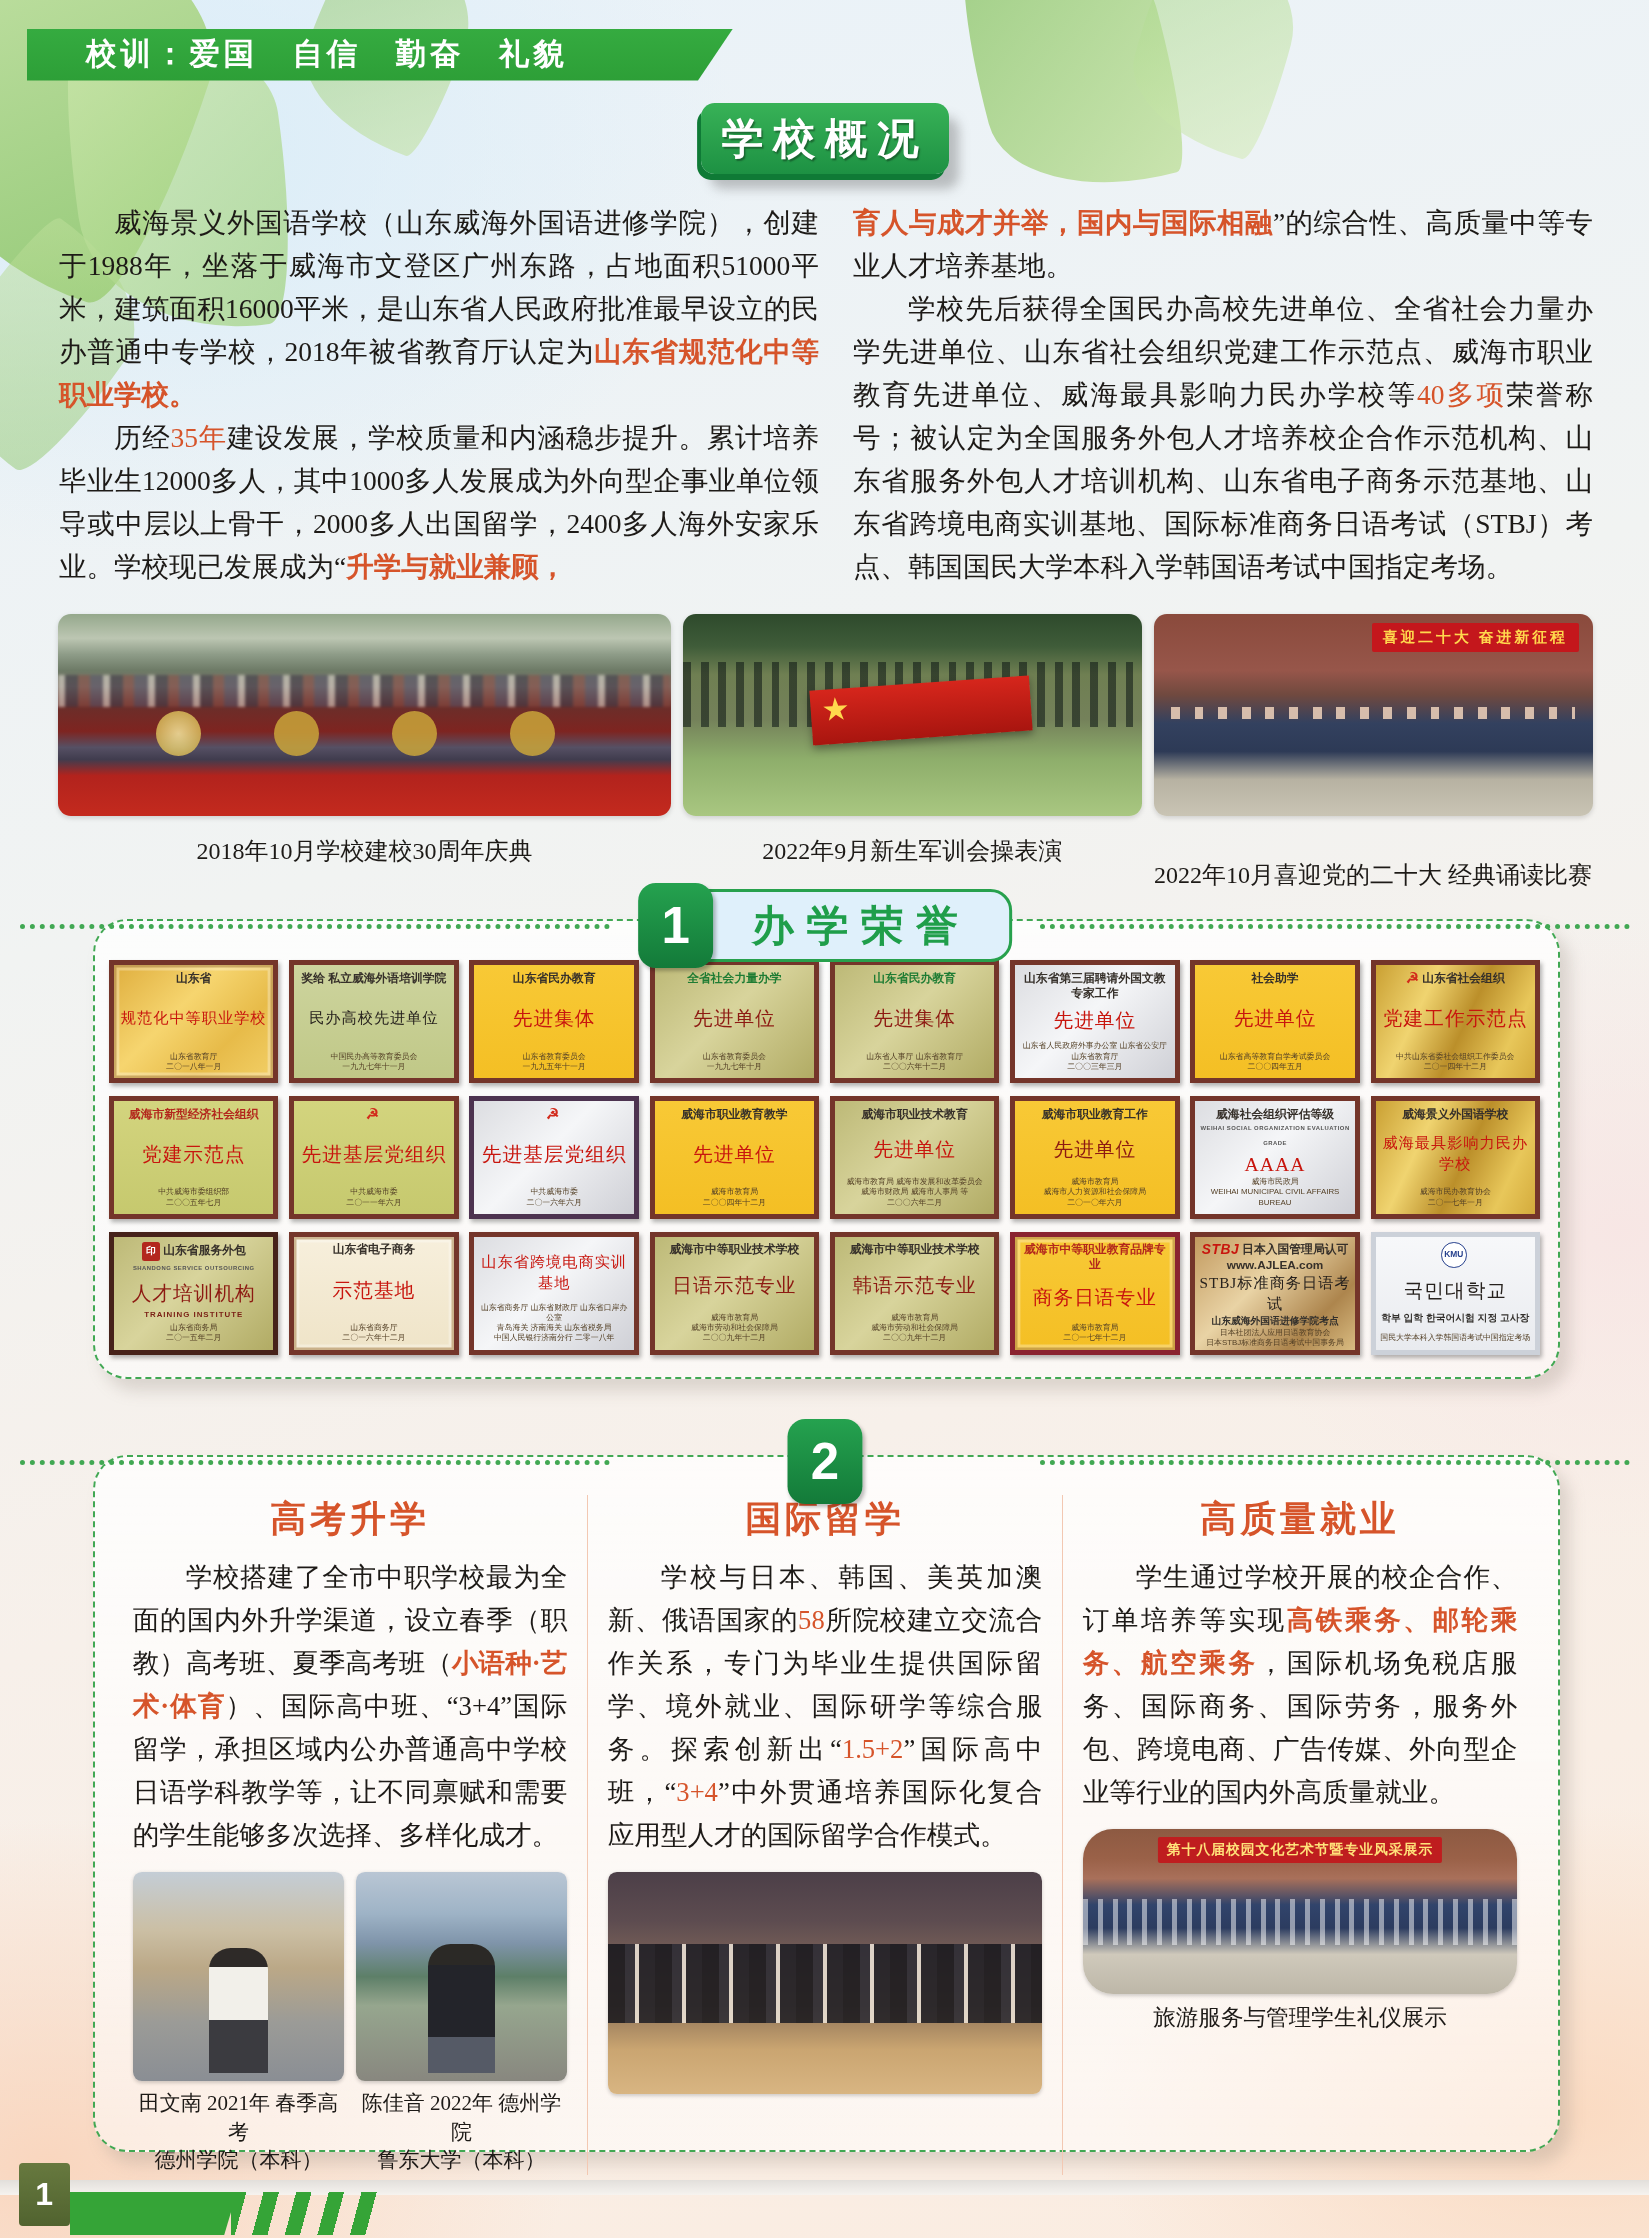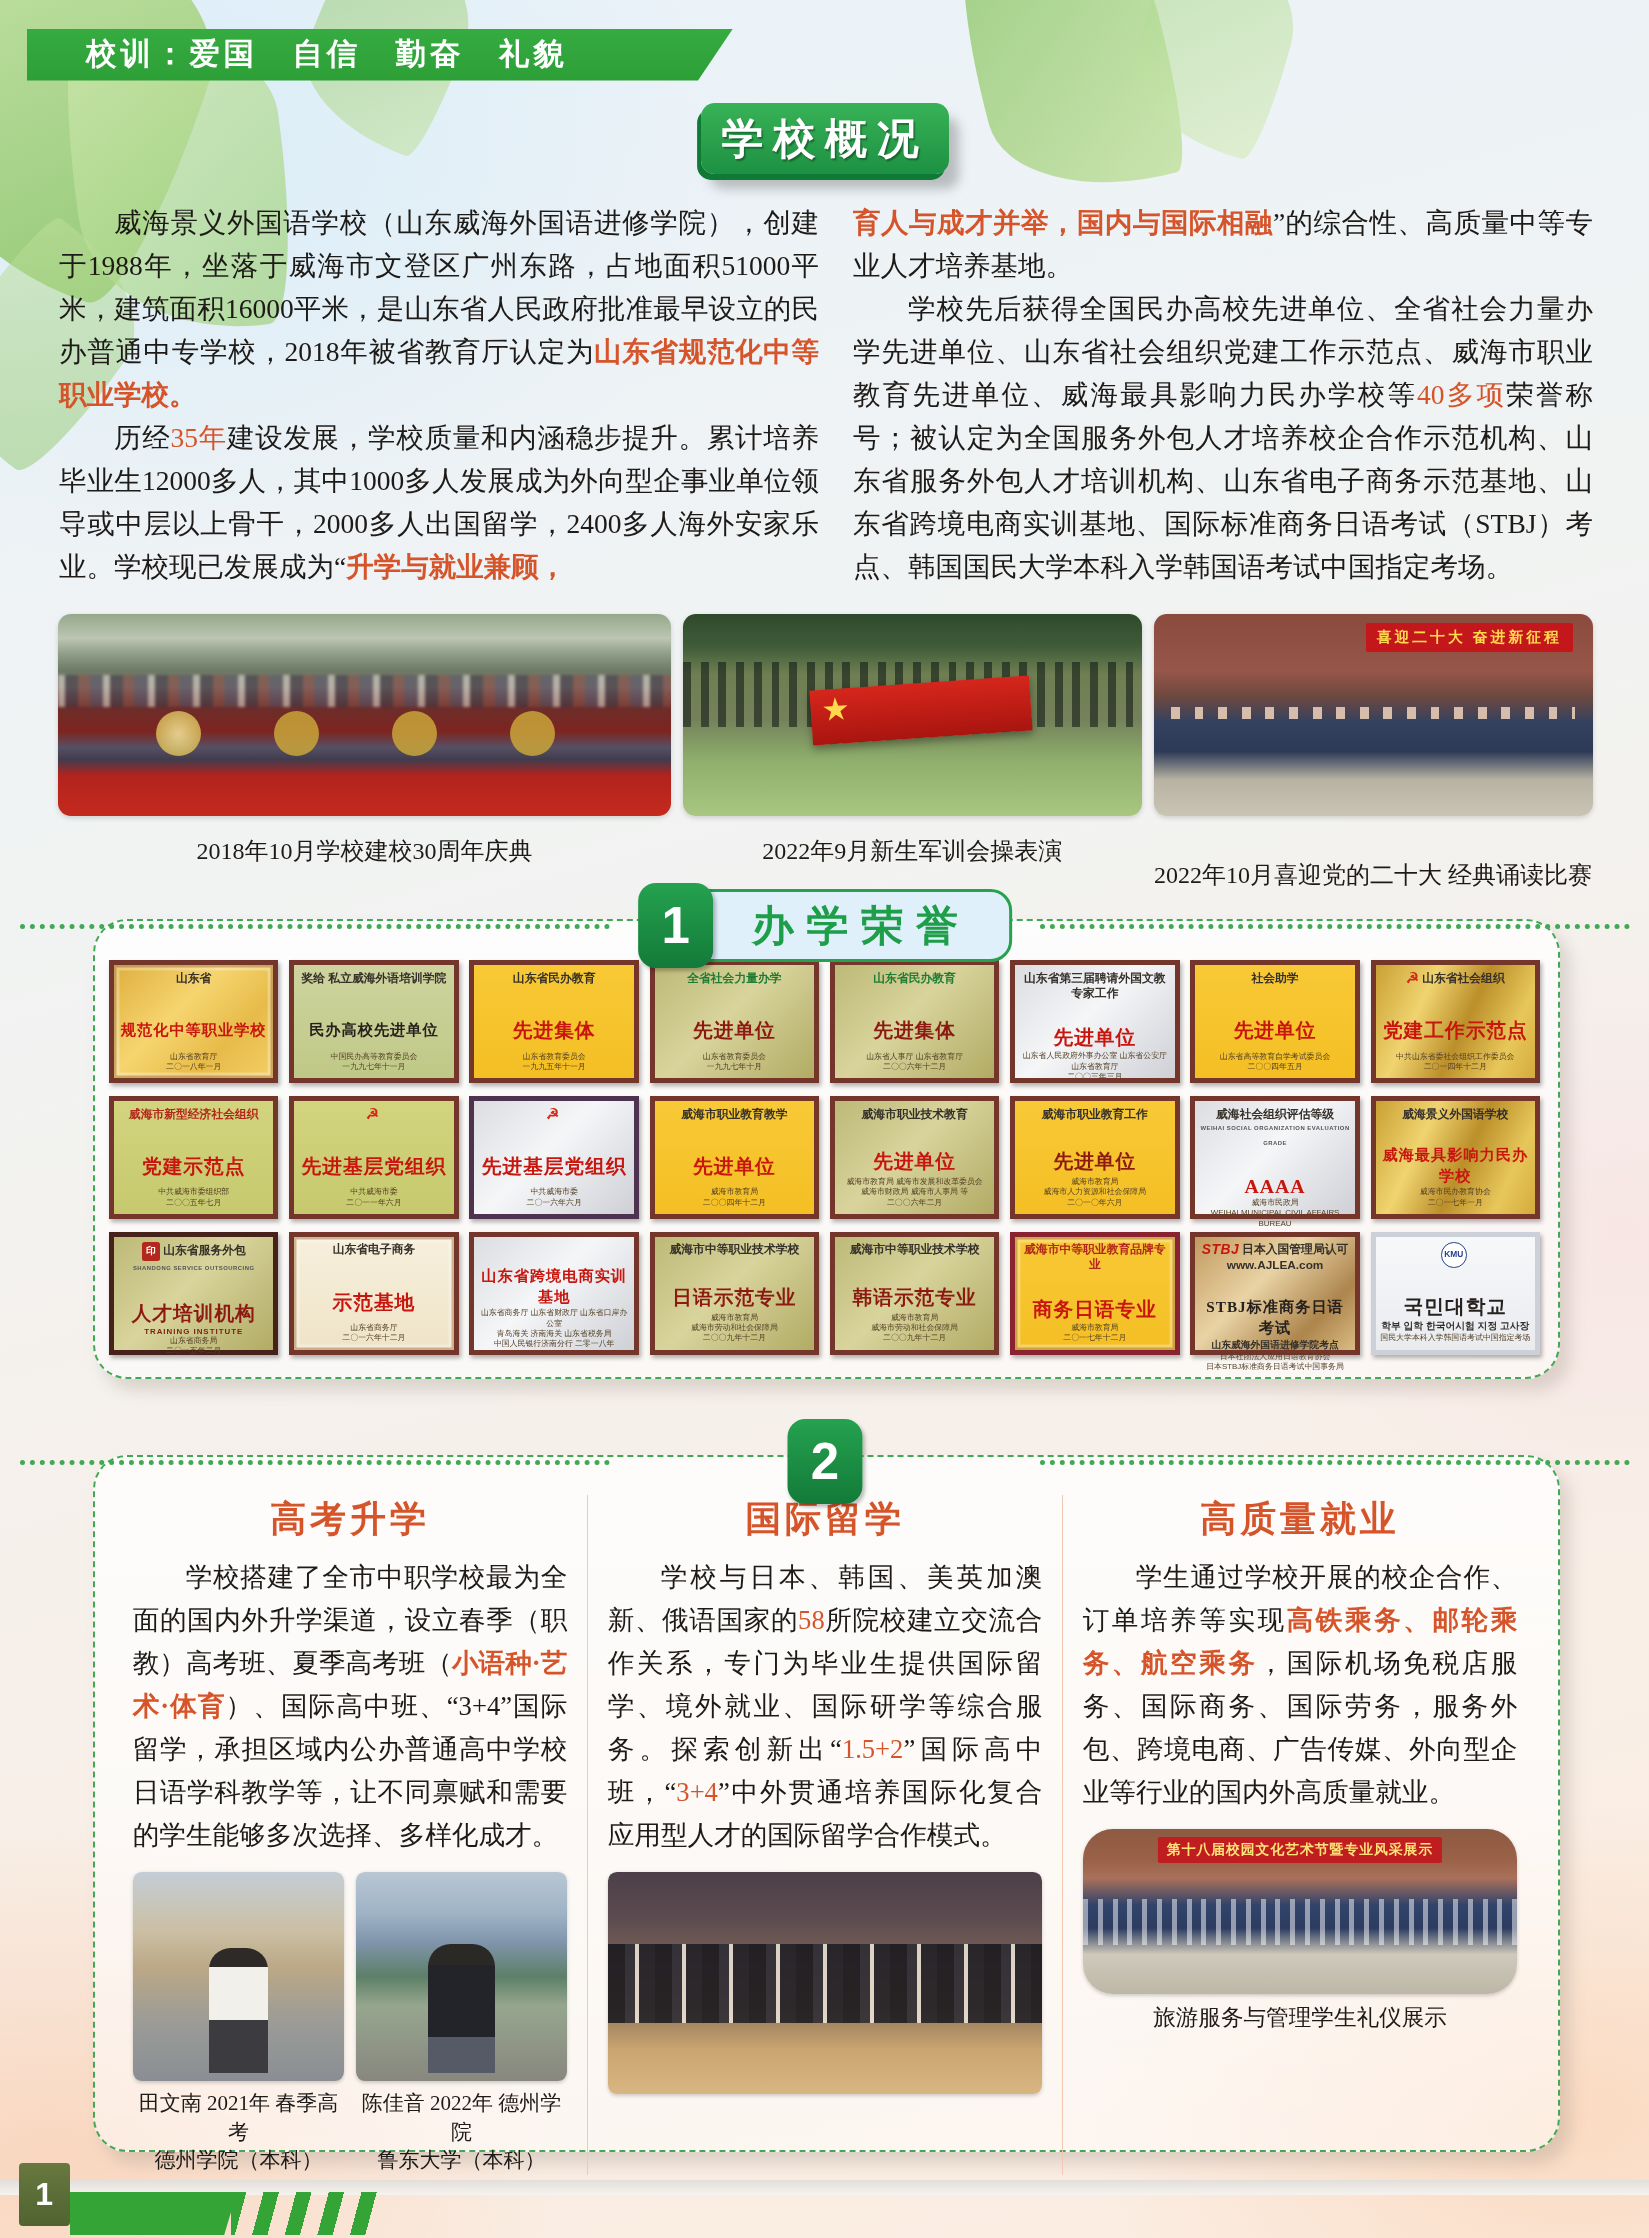--- a/index.html
+++ b/index.html
@@ -35,21 +35,21 @@
   .ph1{width:613px;background:linear-gradient(180deg,#95a88c 0%,#bcc6b2 12%,#8e9c88 20%,#6d7a66 28%,#7e736a 36%,#6b2e2a 46%,#7e2420 58%,#565064 66%,#403c4e 72%,#b2231d 80%,#c42a1e 100%);}
   .ph1::before{content:'';position:absolute;top:30%;left:0;right:0;height:16%;background:repeating-linear-gradient(90deg,rgba(240,235,225,.5) 0 6.9px,rgba(60,55,70,.55) 6.9px 19.7px,rgba(138,74,66,.5) 19.7px 31.5px,rgba(84,82,107,.5) 31.5px 45px);filter:blur(1.5px);}
   .ph1::after{content:'';position:absolute;top:48%;left:16%;width:45px;height:45px;border-radius:50%;
     background:radial-gradient(circle,#f7e9a0,#caa53a);box-shadow:118px 0 0 #caa53a,236px 0 0 #caa53a,354px 0 0 #caa53a;opacity:.85;}
   .ph2{width:459px;background:linear-gradient(180deg,#2e4a2c 0%,#3f5c39 16%,#6f7f52 30%,#74815a 52%,#8eae6b 72%,#a9c781 100%);}
   .ph2::before{content:'';position:absolute;top:24%;height:32%;left:0;right:0;background:repeating-linear-gradient(90deg,rgba(18,28,24,.6) 0 7.9px,rgba(0,0,0,0) 7.9px 17.7px);filter:blur(0.5px);}
   .ph2-flag{position:absolute;top:34%;left:28%;width:48%;height:27%;background:linear-gradient(180deg,#d6261c,#a8150f);transform:rotate(-4deg);box-shadow:0 3.9px 8.9px rgba(0,0,0,.35);}
   .ph2-flag::after{content:'★';position:absolute;top:2px;left:10.8px;color:#ffd84d;font-size:31.5px;}
   .ph3{width:439px;background:linear-gradient(180deg,#8a4a3c 0%,#97564a 28%,#70493f 40%,#33415f 54%,#2d3a56 68%,#b7b2a2 82%,#c9c4b4 100%);}
   .ph3::before{content:'';position:absolute;top:46%;left:4%;right:4%;height:6%;background:repeating-linear-gradient(90deg,#e6cbb6 0 8.9px,rgba(0,0,0,0) 8.9px 23.6px);opacity:.9;filter:blur(0.5px);}
-  .ph3-banner{position:absolute;top:8.9px;right:20px;background:#c4171c;color:#ffd84d;font-size:14.8px;font-weight:bold;letter-spacing:3px;padding:4.9px 10.8px;border-radius:2px;}
+  .ph3-banner{position:absolute;top:8.9px;right:14px;background:#c4171c;color:#ffd84d;font-size:14.8px;font-weight:bold;letter-spacing:3px;padding:4.9px 10.8px;border-radius:2px;}
   .caps{position:absolute;top:835px;left:58px;width:1535px;display:flex;gap:11.8px;}
   .cap{font-family:"Liberation Serif",serif;font-size:24px;color:#1d1a17;text-align:center;}
   .cap.c1{width:613px;}.cap.c2{width:459px;}.cap.c3{width:439px;margin-top:24px;}
   
   .frame{position:absolute;left:93px;width:1463px;border:2.5px dashed #41a853;border-radius:34px;
     background:linear-gradient(180deg,rgba(255,255,255,.8),rgba(255,255,255,.5));box-shadow:9.8px 11.8px 14.8px rgba(150,140,130,.28);}
   #honors-frame{top:919px;height:456px;}
   #adv-frame{top:1455px;height:693px;}
   .dots{position:absolute;height:0;border-top:5.4px dotted #41a853;z-index:4;}
   .section-pill{position:absolute;left:50%;transform:translateX(-50%);display:flex;align-items:center;z-index:5;}
@@ -72,21 +72,21 @@
   .panel-lightgreen{background:linear-gradient(180deg,#cdd49e,#c0c887);}
   .panel-yellowgreen{background:linear-gradient(180deg,#d3d47e,#c6c96e);}
   .panel-silver{background:linear-gradient(135deg,#dcdde1,#f5f6f8 45%,#cfd0d6);}
   .panel-goldfoil{background:linear-gradient(115deg,#caa033,#f0d470 30%,#bb8f2a 55%,#e8c75a 80%,#d4ab3c);}
   .panel-cream{background:linear-gradient(180deg,#f7efdc,#efe4c8);}
   .panel-bronze{background:linear-gradient(135deg,#c29a5f,#e9d3a5 40%,#ad854d 75%,#d9bc82);}
   .panel-white{background:linear-gradient(180deg,#f7f8fa,#e9ebef);justify-content:space-between;}
   .plq-top{font-size:11.8px;line-height:14.8px;font-weight:bold;color:#36302a;}
   .plq-top.c-green{color:#1e7c33;}.plq-top.c-red{color:#b3271d;}
   .plq-top-en{font-size:5.9px;color:#555;letter-spacing:0.5px;}
-  .plq-main{font-size:19.7px;font-weight:700;letter-spacing:1px;font-family:"Liberation Serif",serif;margin-top:24px;}
+  .plq-main{font-size:19.7px;font-weight:400;letter-spacing:1px;font-family:"Liberation Serif",serif;}
   .plq-main.long{font-size:15.2px;}
   .plq-main.c-red{color:#c8160e;}.plq-main.c-maroon{color:#8d1a12;}.plq-main.c-black{color:#26211d;}
   .plq-main2{font-size:9.8px;font-weight:bold;color:#33302c;}
   .plq-main-en{font-size:7.9px;font-weight:bold;letter-spacing:1px;color:#7a1f15;}
   .plq-sub{font-size:7.9px;line-height:10.3px;color:#54varies;color:#544026;white-space:pre-line;}
   .plq-icon{display:inline-block;margin-right:3px;vertical-align:middle;}
   .plq-icon.party{color:#d22b1c;font-size:14.8px;}
   .plq-icon.kmu{width:25.6px;height:25.6px;line-height:23.6px;border-radius:50%;border:1.5px solid #27418d;color:#27418d;font-size:8.4px;font-weight:bold;background:#fff;box-sizing:border-box;}
   .plq-icon.seal{width:18.7px;height:18.7px;line-height:18.7px;background:#b3271d;color:#fff;font-size:9.8px;border-radius:2.5px;}
   .plq-icon.stbj{color:#c8160e;font-weight:900;font-style:italic;letter-spacing:0.5px;font-size:13.8px;}

